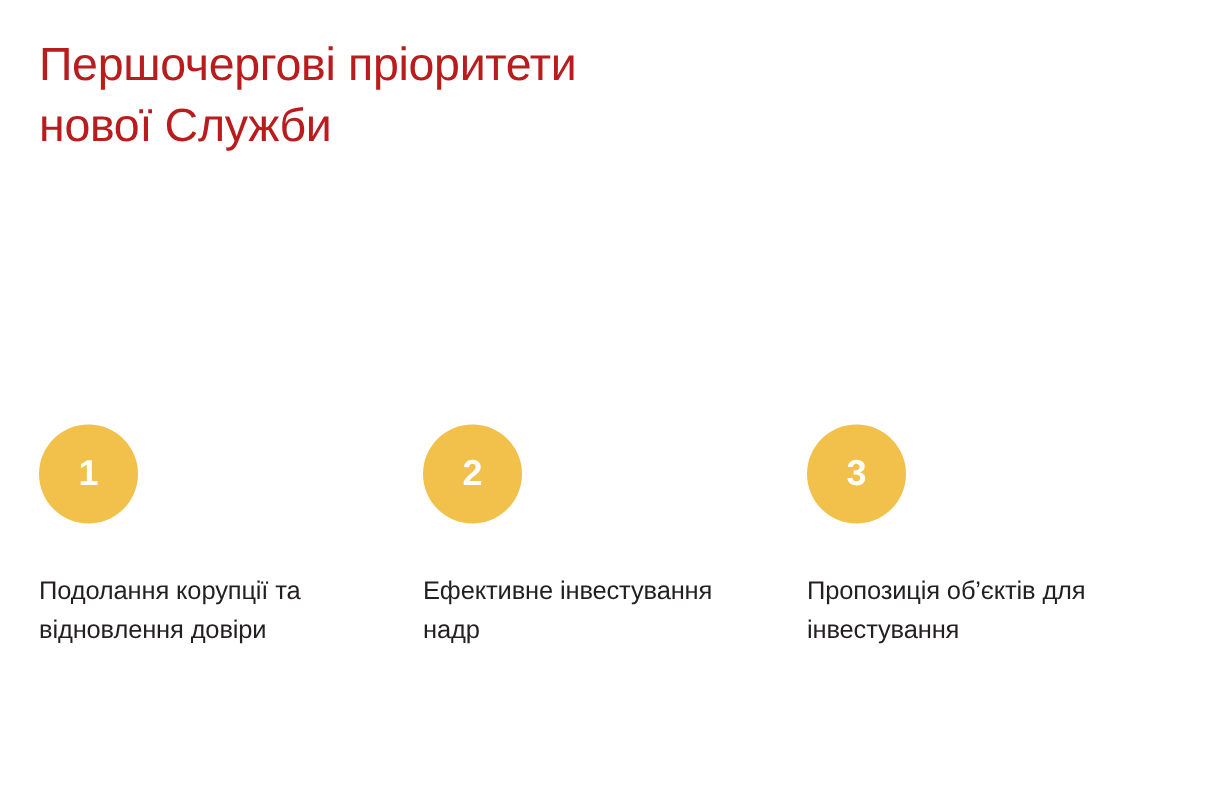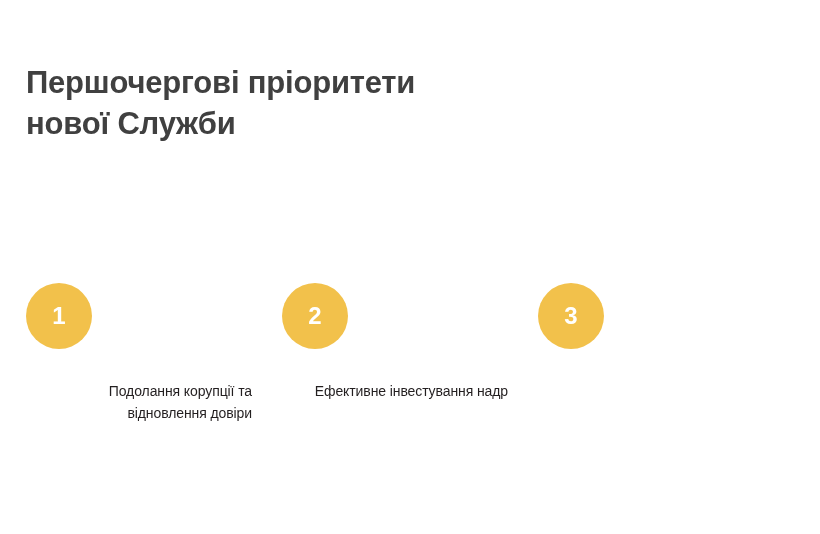--- a/index.html
+++ b/index.html
@@ -20,25 +20,24 @@
     height: 534px;
     box-sizing: border-box;
   }
   .slide-title {
     position: absolute;
     left: 26px;
     top: 22px;
     width: 620px;
     font-size: 31px;
     line-height: 1.33;
-    font-weight: bold;
+    font-weight: normal;
     letter-spacing: -0.2px;
-    color: #404040;
+    color: #b91c1c;
     white-space: pre-line;
-    margin-top: 40px;
   }
   .items {
     position: absolute;
     left: 26px;
     top: 283px;
     width: 768px;
     display: flex;
     flex-direction: row;
     align-items: flex-start;
   }
@@ -55,25 +54,24 @@
     color: #ffffff;
     display: flex;
     align-items: center;
     justify-content: center;
     font-size: 24px;
     font-weight: bold;
     line-height: 1;
   }
   .item-text {
     margin-top: 32px;
-    font-size: 14px;
+    font-size: 17px;
     line-height: 1.55;
     color: #231f20;
     letter-spacing: -0.1px;
-    text-align: right;
   }
   .bottom-rule {
     position: absolute;
     left: 0;
     right: 0;
     bottom: 0;
     height: 4px;
     background: #ffffff;
   }
 </style>
@@ -92,19 +90,20 @@
       <div class="item-text">Подолання корупції та відновлення довіри</div>
     </div>
 
     <div class="item">
       <div class="badge">2</div>
       <div class="item-text">Ефективне інвестування надр</div>
     </div>
 
     <div class="item">
       <div class="badge">3</div>
+      <div class="item-text">Пропозиція об’єктів для інвестування</div>
     </div>
 
   </div>
 
   <div class="bottom-rule"></div>
 
 </div>
 
 </body></html>

